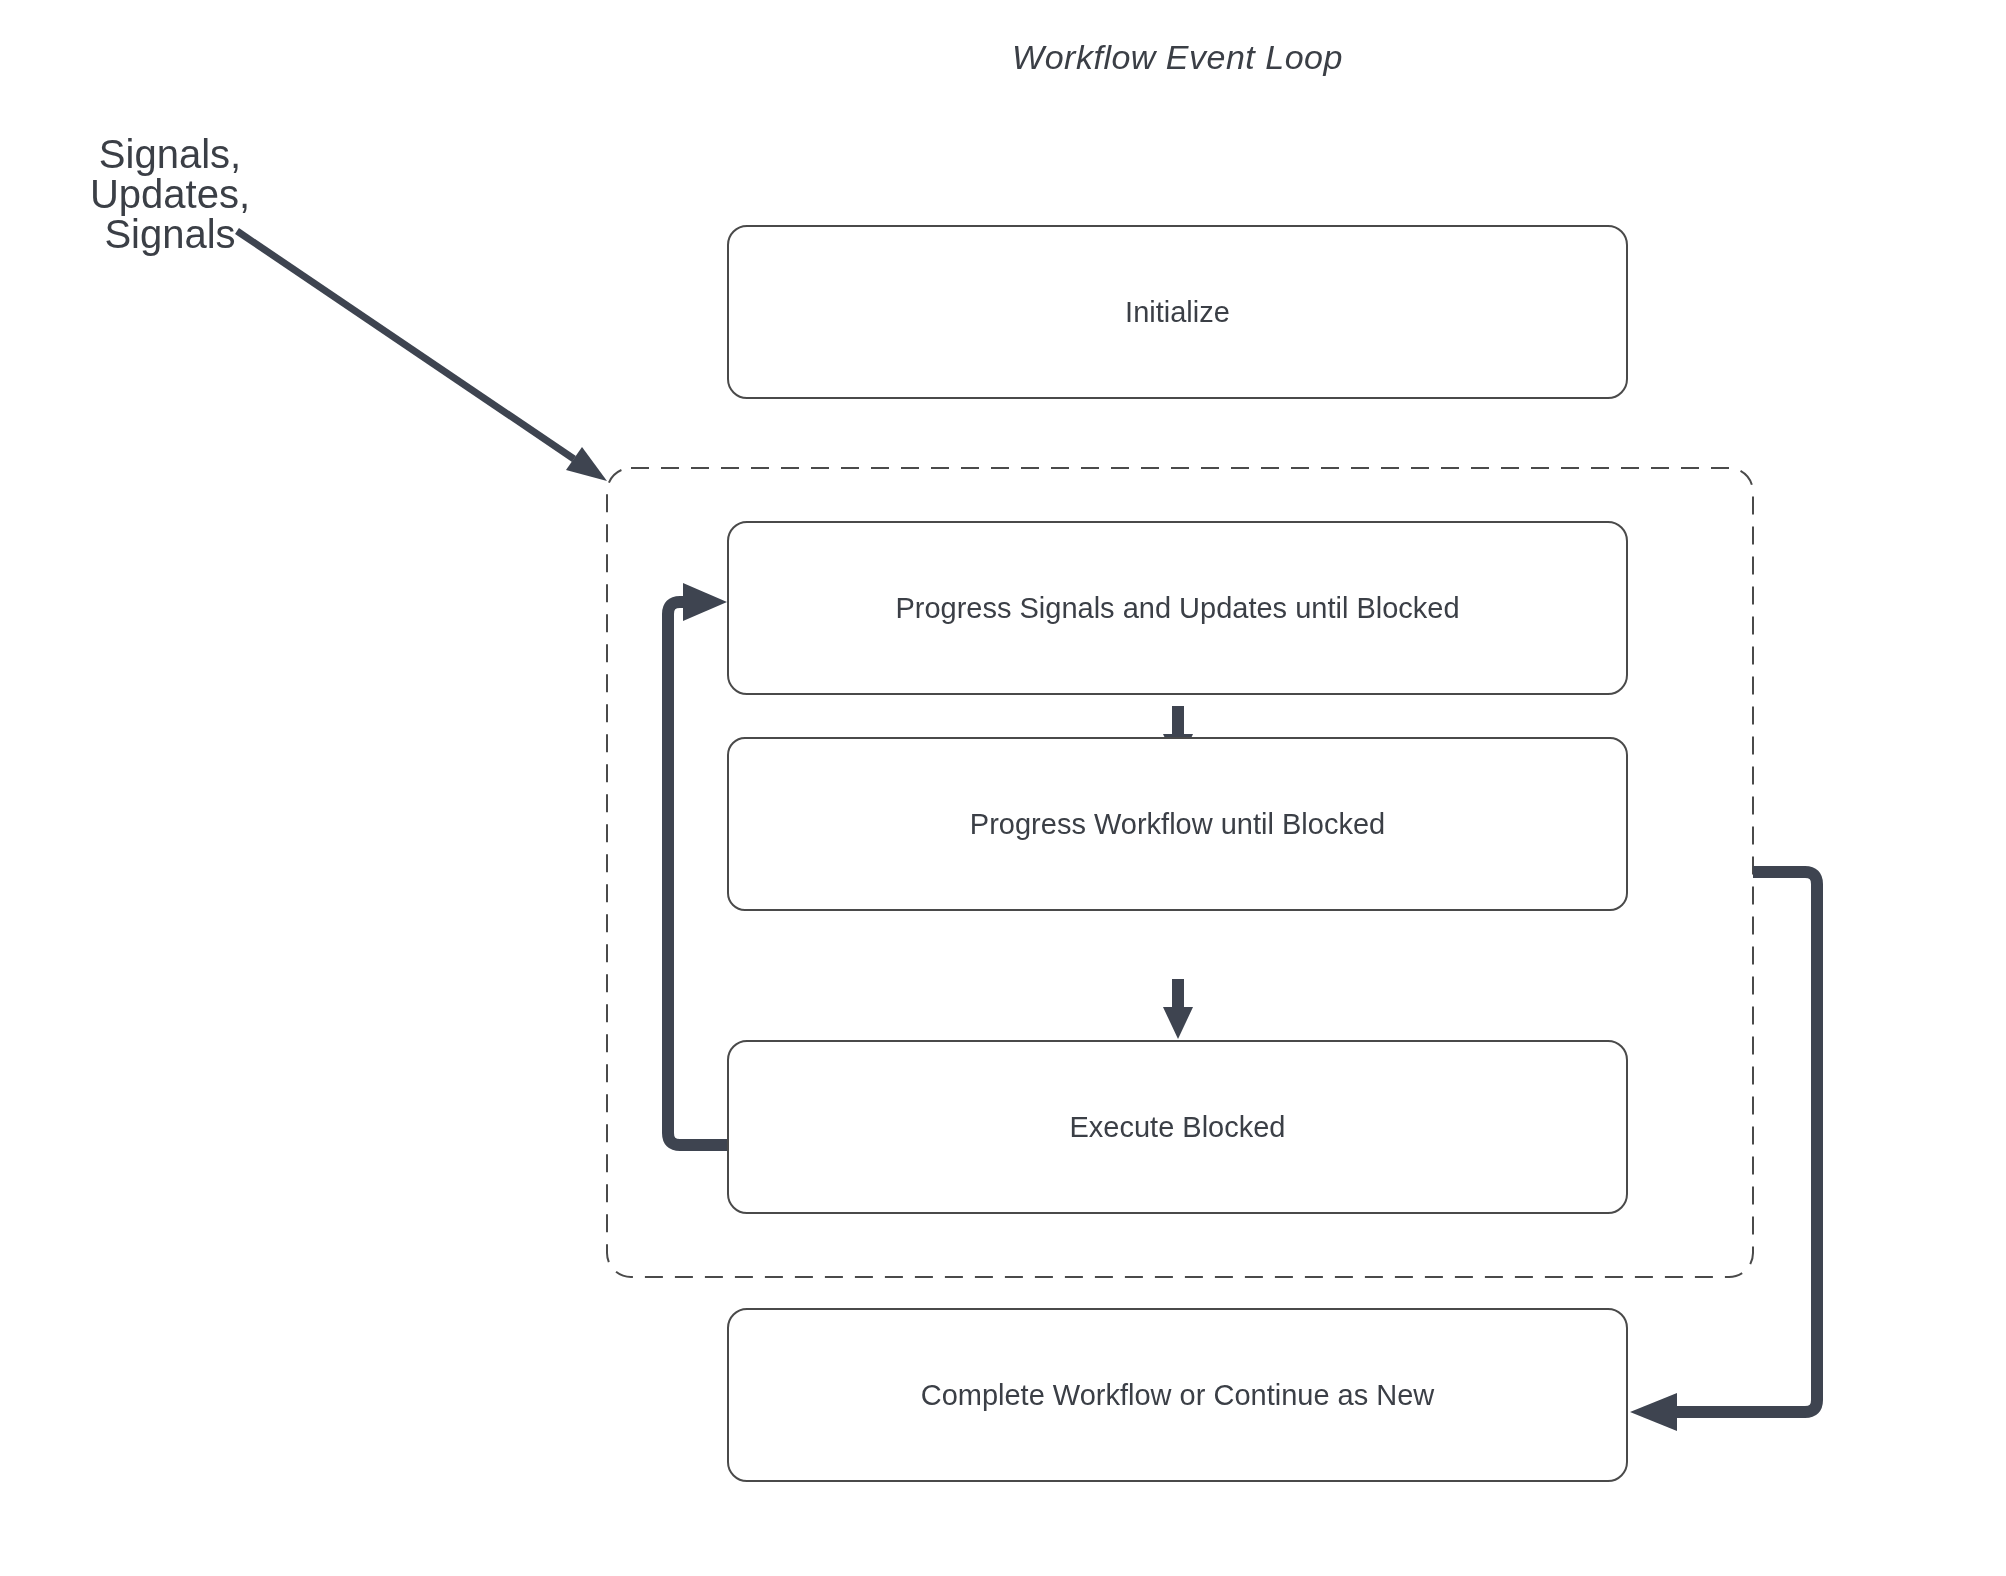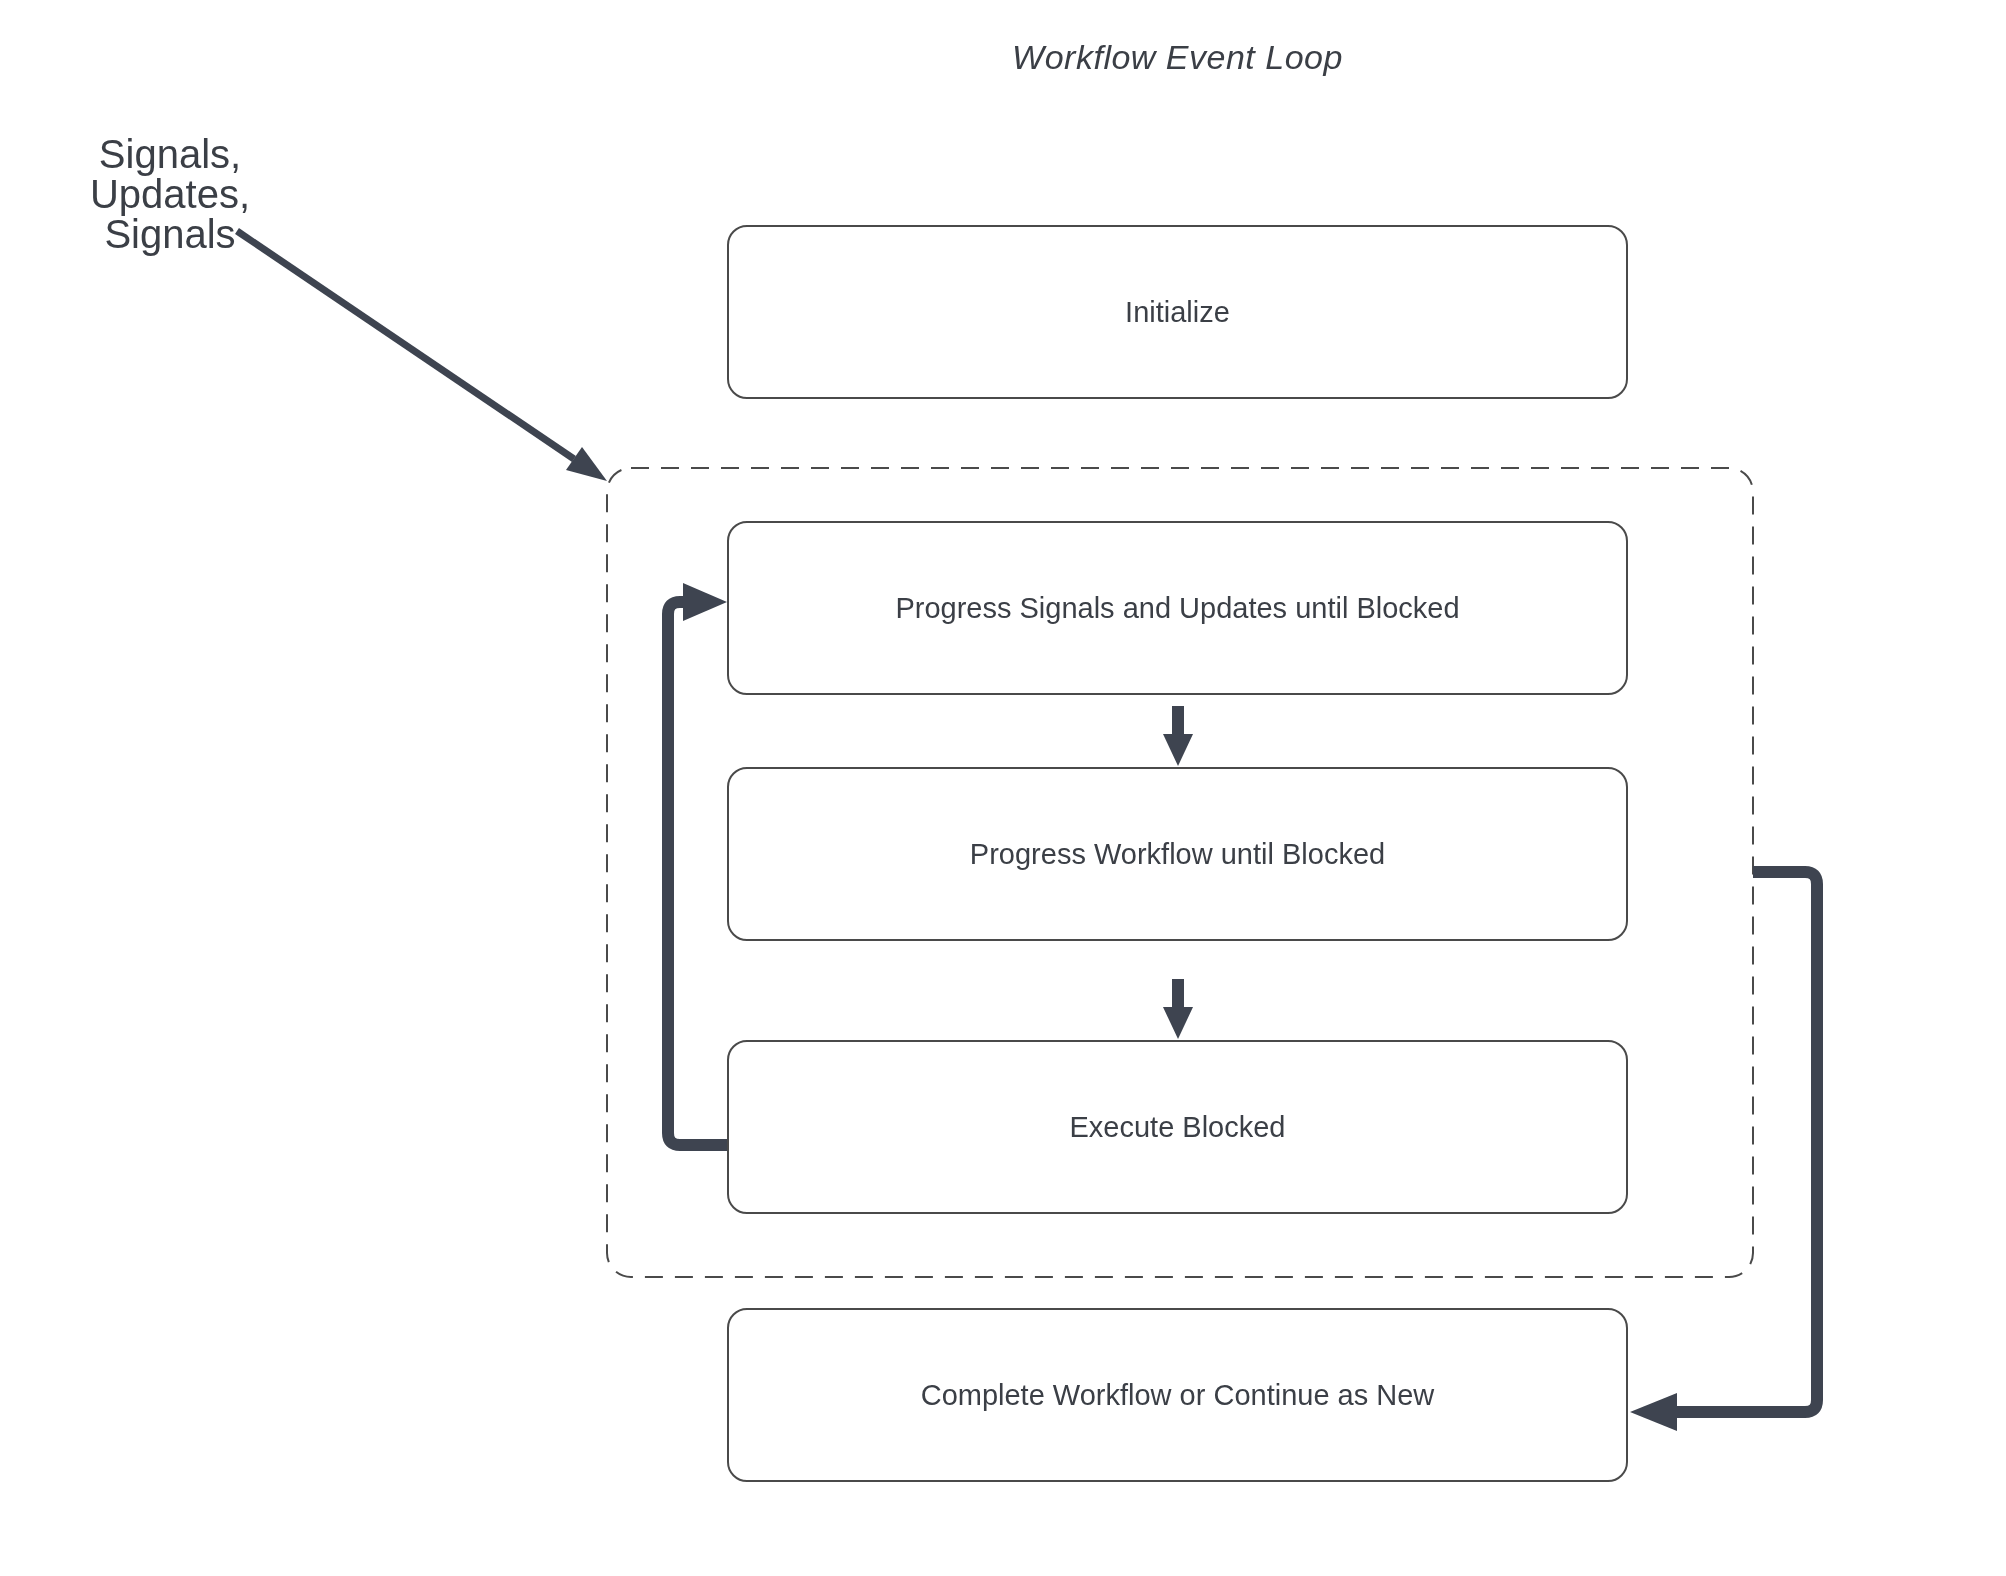--- a/index.html
+++ b/index.html
@@ -46,21 +46,21 @@
     border: 2px solid var(--node-border, #4a4a4a);
     border-radius: 20px;
     display: flex;
     align-items: center;
     justify-content: center;
     text-align: center;
     font-size: 29px;
   }
   .node-1 { top: 225px; }
   .node-2 { top: 521px; }
-  .node-3 { top: 767px; }
+  .node-3 { top: 737px; border-radius: 18px; }
   .node-4 { top: 1040px; }
   .node-5 { top: 1308px; }
   svg.arrows {
     position: absolute;
     left: 0;
     top: 0;
     width: 2006px;
     height: 1576px;
   }
   .dashed-rect {

